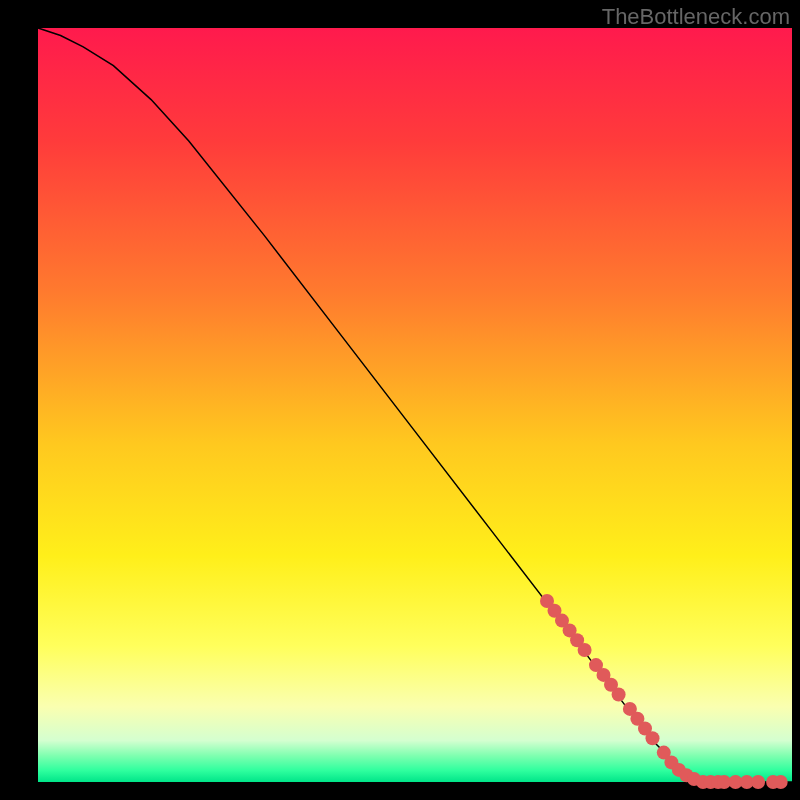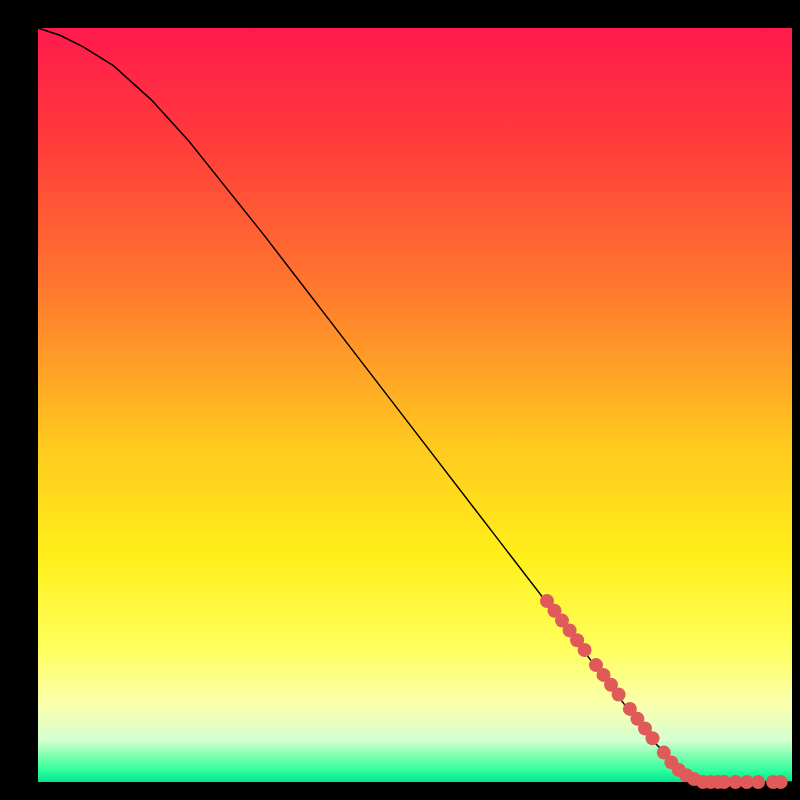--- a/index.html
+++ b/index.html
@@ -28,20 +28,21 @@
     z-index: 10;
   }
   svg {
     display: block;
   }
 </style>
 </head>
 <body>
 
 <div class="chart-container">
+  <div class="watermark">TheBottleneck.com</div>
   <svg id="chart-svg" width="800" height="800">
     <defs>
       <linearGradient id="bg-gradient" x1="0" y1="0" x2="0" y2="1">
           <stop offset="0%" stop-color="#ff1a4d"></stop>
           <stop offset="15%" stop-color="#ff3b3b"></stop>
           <stop offset="35%" stop-color="#ff7a2e"></stop>
           <stop offset="55.00000000000001%" stop-color="#ffc81f"></stop>
           <stop offset="70%" stop-color="#ffef1a"></stop>
           <stop offset="82%" stop-color="#ffff5c"></stop>
           <stop offset="90%" stop-color="#faffb0"></stop>

